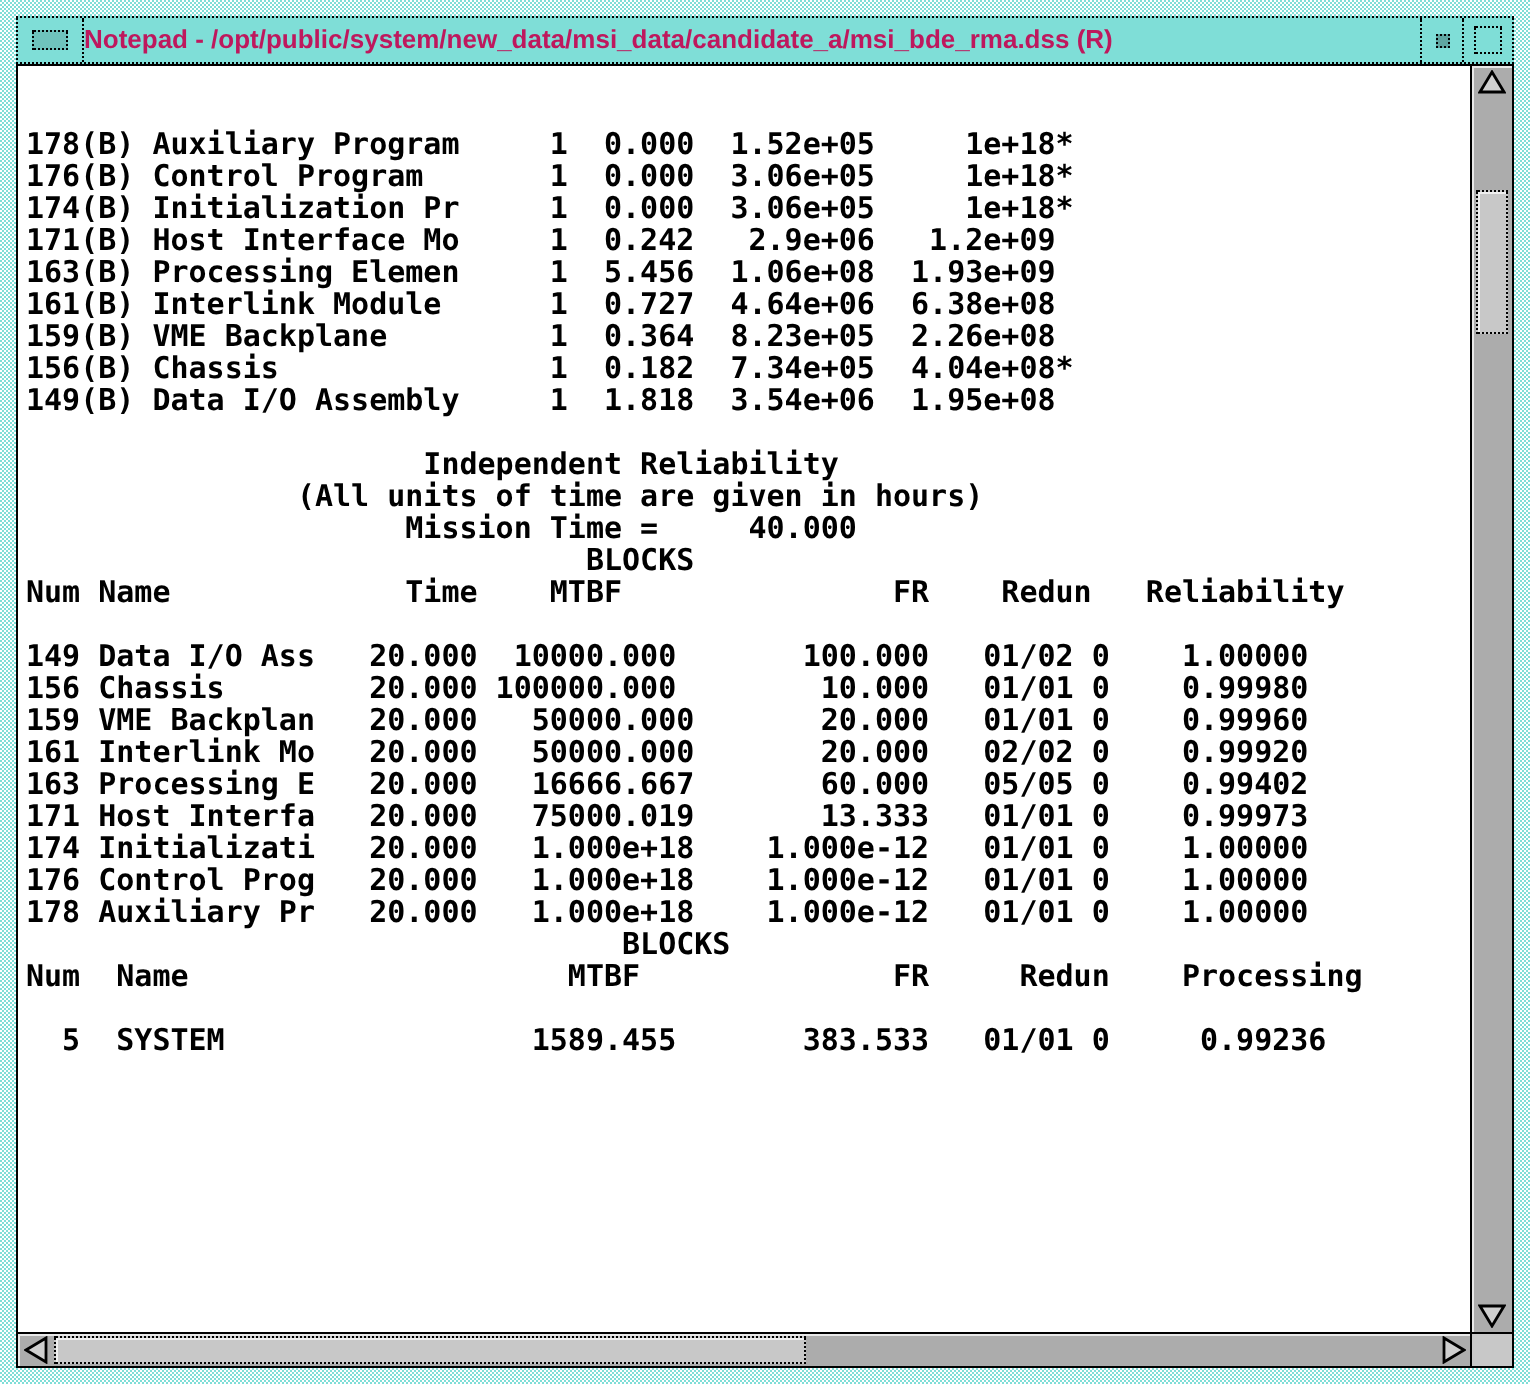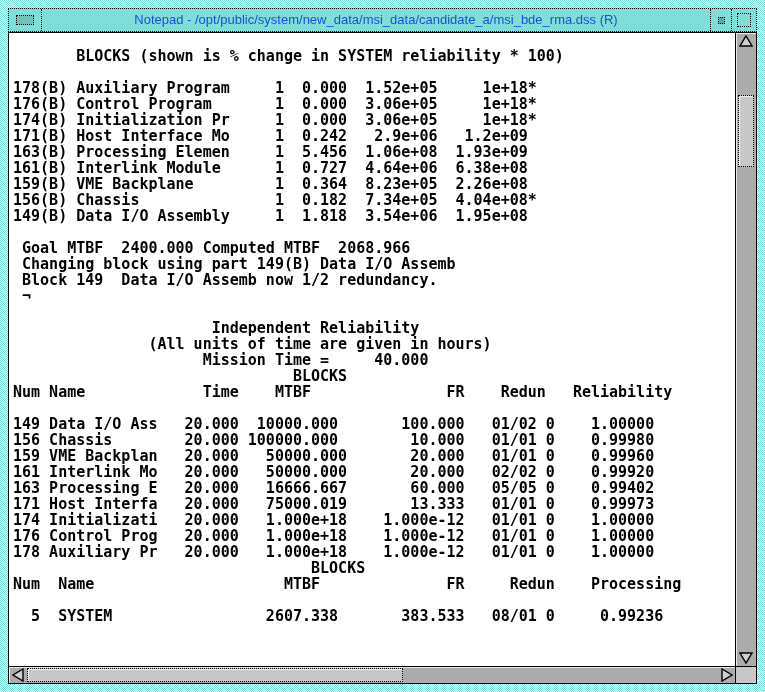--- a/index.html
+++ b/index.html
@@ -12,21 +12,21 @@
     background-size:2px 2px;background-position:0 0,1px 1px;}
   #titlebar{position:absolute;left:8px;top:8px;right:8px;height:24px;
     background:var(--teal,#7FDED7);border:1px dotted #000;display:flex;align-items:stretch;box-sizing:border-box;}
   .tb-btn{display:flex;align-items:center;justify-content:center;background:var(--teal,#7FDED7);}
   #menu-btn{width:32px;border-right:1px dotted #000;}
   #menu-btn .glyph{width:16px;height:8px;border:1px dotted #000;background:rgba(0,0,0,0.12);}
   #min-btn{width:20px;border-left:1px dotted #000;}
   #min-btn .glyph{width:5px;height:5px;border:1px dotted #000;background:rgba(0,0,0,0.25);}
   #max-btn{width:24px;border-left:1px dotted #000;}
   #max-btn .glyph{width:12px;height:12px;border:1px dotted #000;}
-  #title-text{flex:1;text-align:center;font-size:13px;font-weight:normal;color:#1d4ed8;
+  #title-text{flex:1;text-align:left;font-size:13px;font-weight:bold;color:#be185d;
     line-height:22px;white-space:nowrap;overflow:hidden;}
   #content{position:absolute;left:8px;top:32px;right:8px;bottom:8px;background:#fff;
     border:1px solid #000;box-sizing:border-box;}
   #text-area{position:absolute;left:0;top:0;right:22px;bottom:18px;overflow:hidden;
     padding:15px 0 0 4px;color:#000;}
   pre{margin:0;font-family:"DejaVu Sans Mono",monospace;font-weight:bold;
     font-size:15px;line-height:16px;white-space:pre;}
   .gap{margin-top:16px;}
   
   #vscroll{position:absolute;top:0;right:0;bottom:17px;width:21px;
@@ -62,51 +62,46 @@
       <div class="glyph"></div>
     </div>
     <div class="tb-btn" id="max-btn">
       <div class="glyph"></div>
     </div>
   </div>
 
   <div id="content">
 
     <div id="text-area">
-      <pre>       BLOCKS (shown is % change in SYSTEM reliability * 100)</pre>
       <pre class="gap">178(B) Auxiliary Program     1  0.000  1.52e+05     1e+18*
 176(B) Control Program       1  0.000  3.06e+05     1e+18*
 174(B) Initialization Pr     1  0.000  3.06e+05     1e+18*
 171(B) Host Interface Mo     1  0.242   2.9e+06   1.2e+09
 163(B) Processing Elemen     1  5.456  1.06e+08  1.93e+09
 161(B) Interlink Module      1  0.727  4.64e+06  6.38e+08
 159(B) VME Backplane         1  0.364  8.23e+05  2.26e+08
 156(B) Chassis               1  0.182  7.34e+05  4.04e+08*
 149(B) Data I/O Assembly     1  1.818  3.54e+06  1.95e+08</pre>
-      <pre class="gap"> Goal MTBF  2400.000 Computed MTBF  2068.966
- Changing block using part 149(B) Data I/O Assemb
- Block 149  Data I/O Assemb now 1/2 redundancy.
- ¬</pre>
       <pre class="gap">                      Independent Reliability
                (All units of time are given in hours)
                      Mission Time =     40.000
                                BLOCKS</pre>
       <pre>Num Name             Time    MTBF               FR    Redun   Reliability</pre>
       <pre class="gap">149 Data I/O Ass   20.000  10000.000       100.000   01/02 0    1.00000
 156 Chassis        20.000 100000.000        10.000   01/01 0    0.99980
 159 VME Backplan   20.000   50000.000       20.000   01/01 0    0.99960
 161 Interlink Mo   20.000   50000.000       20.000   02/02 0    0.99920
 163 Processing E   20.000   16666.667       60.000   05/05 0    0.99402
 171 Host Interfa   20.000   75000.019       13.333   01/01 0    0.99973
 174 Initializati   20.000   1.000e+18    1.000e-12   01/01 0    1.00000
 176 Control Prog   20.000   1.000e+18    1.000e-12   01/01 0    1.00000
 178 Auxiliary Pr   20.000   1.000e+18    1.000e-12   01/01 0    1.00000</pre>
       <pre>                                 BLOCKS</pre>
       <pre>Num  Name                     MTBF              FR     Redun    Processing</pre>
-      <pre class="gap">  5  SYSTEM                 2607.338       383.533   08/01 0     0.99236</pre>
+      <pre class="gap">  5  SYSTEM                 1589.455       383.533   01/01 0     0.99236</pre>
     </div>
 
     <div id="vscroll">
       <div class="arrow" id="v-up">
         <svg width="14" height="12">
           <polygon points="7,1 13,11 1,11" fill="#cfcfcf" stroke="#000" stroke-width="1.4"></polygon>
         </svg>
       </div>
       <div id="vthumb"></div>
       <div class="arrow" id="v-down">

